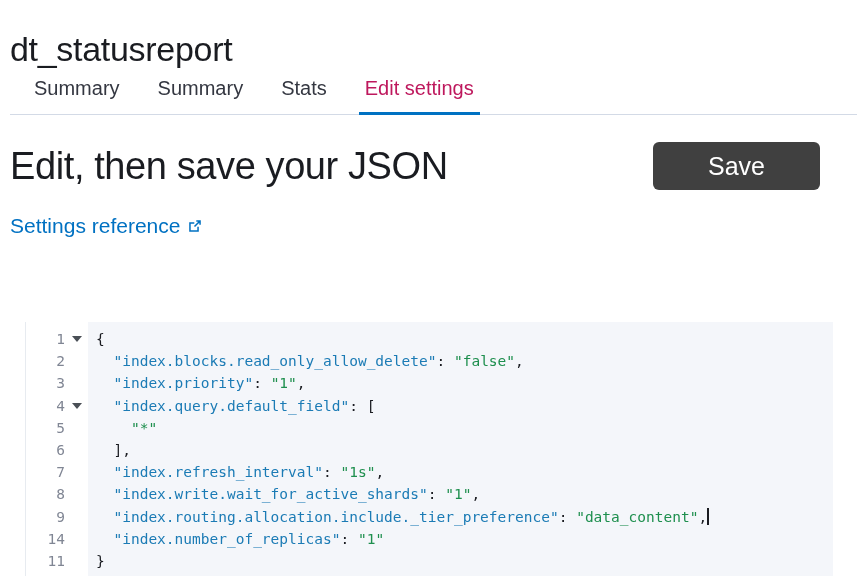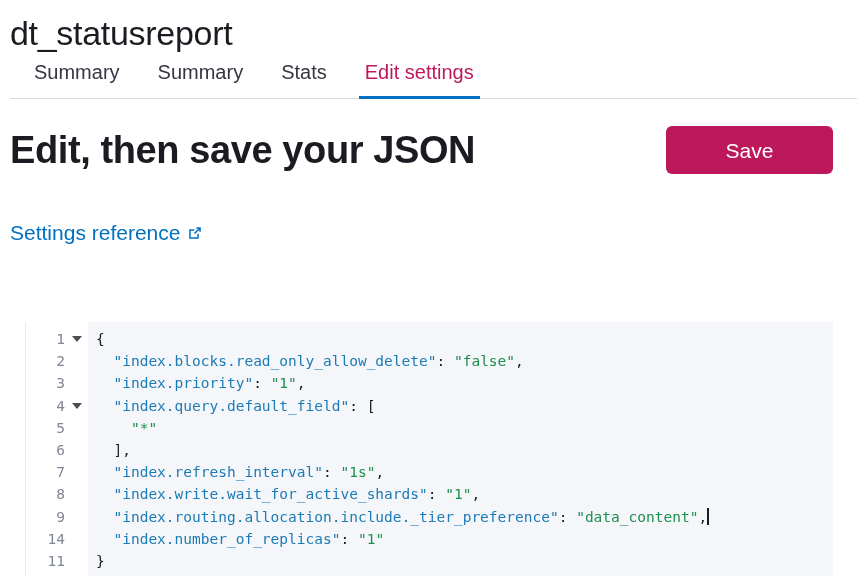--- a/index.html
+++ b/index.html
@@ -13,21 +13,21 @@
     overflow: hidden;
     font-family: "Liberation Sans", sans-serif;
     color: #1a1c21;
     -webkit-font-smoothing: antialiased;
   }
   .page {
     position: relative;
     width: 867px;
     height: 576px;
     box-sizing: border-box;
-    padding: 0 10px;
+    padding: 16px 10px;
     border-radius: 8px;
   }
 
   
   .index-title {
     margin: 0;
     padding: 12px 0 0 0;
     font-size: 34px;
     line-height: 42px;
     font-weight: 300;
@@ -73,43 +73,43 @@
     display: flex;
     align-items: center;
     justify-content: space-between;
     margin-top: 27px;
     padding: 0 1px 0 0;
   }
   .section-title {
     margin: 0;
     font-size: 38px;
     line-height: 46px;
-    font-weight: 700;
+    font-weight: 400;
     letter-spacing: -0.4px;
     color: #1a1c21;
   }
   .save-button {
-    background: #be185d;
+    background: #404040;
     color: #ffffff;
     border: none;
     border-radius: 6px;
     font-family: inherit;
-    font-size: 21px;
+    font-size: 25px;
     font-weight: 400;
     line-height: 1;
     padding: 0 26px;
     height: 48px;
     min-width: 167px;
     cursor: pointer;
-    margin-right: 23px;
+    margin-right: 36px;
   }
 
   
   .ref-link-wrap {
-    margin-top: 46px;
+    margin-top: 23px;
   }
   .ref-link {
     display: inline-flex;
     align-items: center;
     gap: 7px;
     color: #0071c2;
     font-size: 21px;
     line-height: 26px;
     text-decoration: none;
     cursor: pointer;

